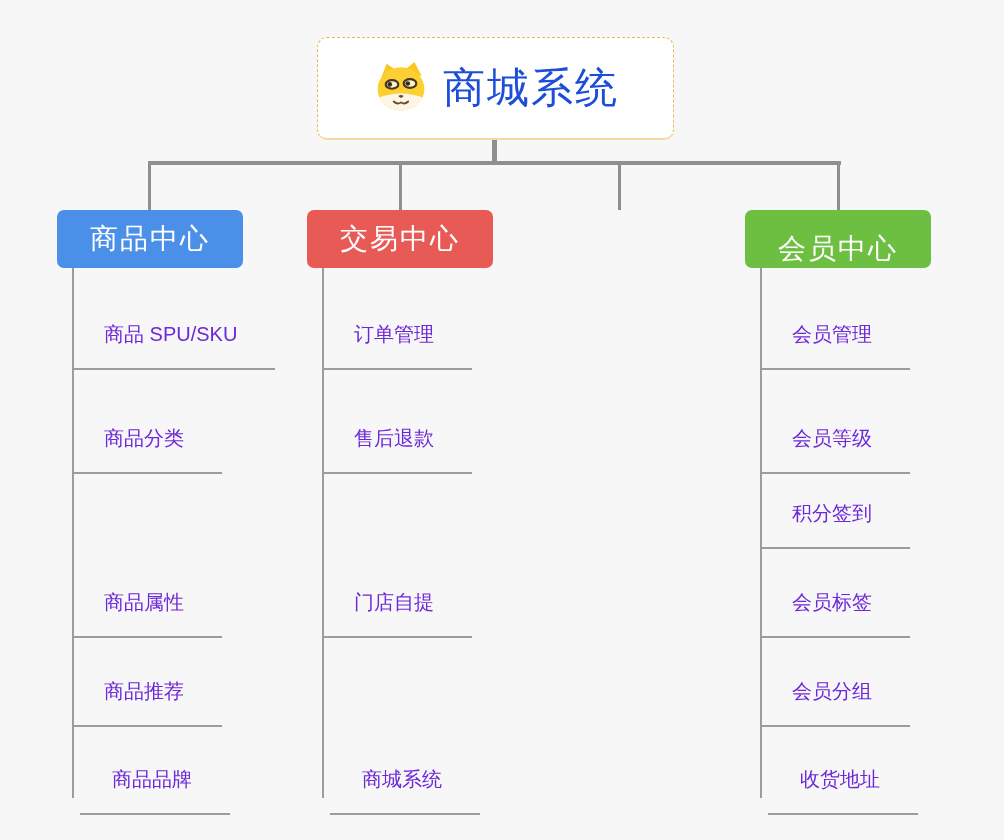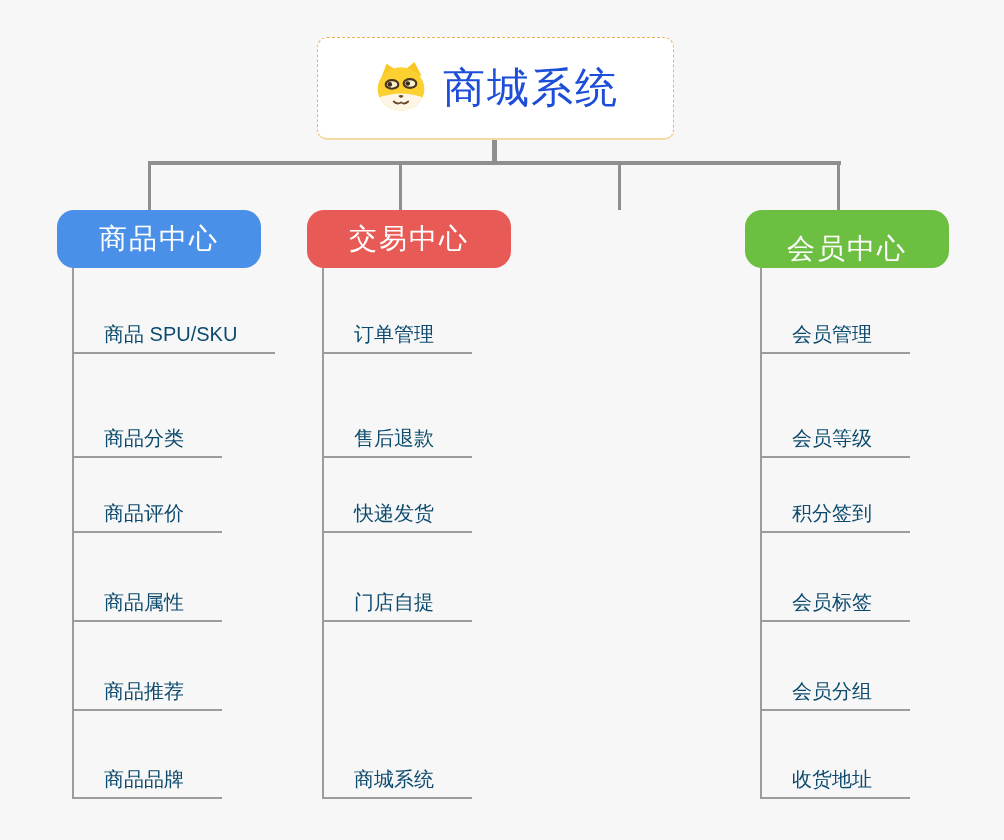--- a/index.html
+++ b/index.html
@@ -49,53 +49,53 @@
   .drop-3 { left: 837px; }
 
   
   .branch { position: absolute; top: 210px; width: 186px; }
   .branch-0 { left: 57px; }
   .branch-1 { left: 307px; }
   .branch-2 { left: 526px; }
   .branch-3 { left: 745px; }
 
   .branch-box {
-    width: 204px; height: 58px;
+    width: 186px; height: 58px;
     box-sizing: border-box;
-    border-radius: 17px;
+    border-radius: 7px;
     display: flex;
     align-items: center;
     justify-content: center;
     color: #ffffff;
     font-size: 28px;
     letter-spacing: 2px;
     white-space: nowrap;
   }
   .col-line {
     position: absolute;
     left: 15px; top: 58px;
     width: 2px; height: 530px;
     background: #9c9c9c;
   }
   .leaf {
     position: absolute;
     left: 15px;
-    padding: 0 38px 6px 32px;
+    padding: 0 38px 22px 32px;
     border-bottom: 2px solid #9c9c9c;
     font-size: 20px;
     line-height: 1.2;
-    color: #0c4a6e;
+    color: #6d28d9;
     white-space: nowrap;
   }
   .r0 { top: 112px; }
   .r1 { top: 216px; }
   .r2 { top: 291px; }
   .r3 { top: 380px; }
   .r4 { top: 469px; }
-  .r5 { top: 557px; }
+  .r5 { top: 557px; margin-left: 8px; }
 </style>
 </head>
 <body>
 
 <div class="canvas">
 
   <div class="connector trunk"></div>
   <div class="connector bus"></div>
   <div class="connector drop drop-0"></div>
   <div class="connector drop drop-1"></div>
@@ -125,34 +125,32 @@
     <span class="root-title">商城系统</span>
   </div>
 
   <div class="branch branch-0">
     <div class="branch-box" style="background: rgb(74, 144, 232);">
       <span>商品中心</span>
     </div>
     <div class="col-line"></div>
     <div class="leaf r0">商品 SPU/SKU</div>
     <div class="leaf r1">商品分类</div>
-    <div class="leaf r2">商品评价</div>
     <div class="leaf r3">商品属性</div>
     <div class="leaf r4">商品推荐</div>
     <div class="leaf r5">商品品牌</div>
   </div>
 
   <div class="branch branch-1">
     <div class="branch-box" style="background: rgb(232, 90, 86);">
       <span>交易中心</span>
     </div>
     <div class="col-line"></div>
     <div class="leaf r0">订单管理</div>
     <div class="leaf r1">售后退款</div>
-    <div class="leaf r2">快递发货</div>
     <div class="leaf r3">门店自提</div>
     <div class="leaf r5">商城系统</div>
   </div>
 
 
   <div class="branch branch-3">
     <div class="branch-box" style="background: rgb(108, 191, 64); align-items: flex-end;">
       <span>会员中心</span>
     </div>
     <div class="col-line"></div>

